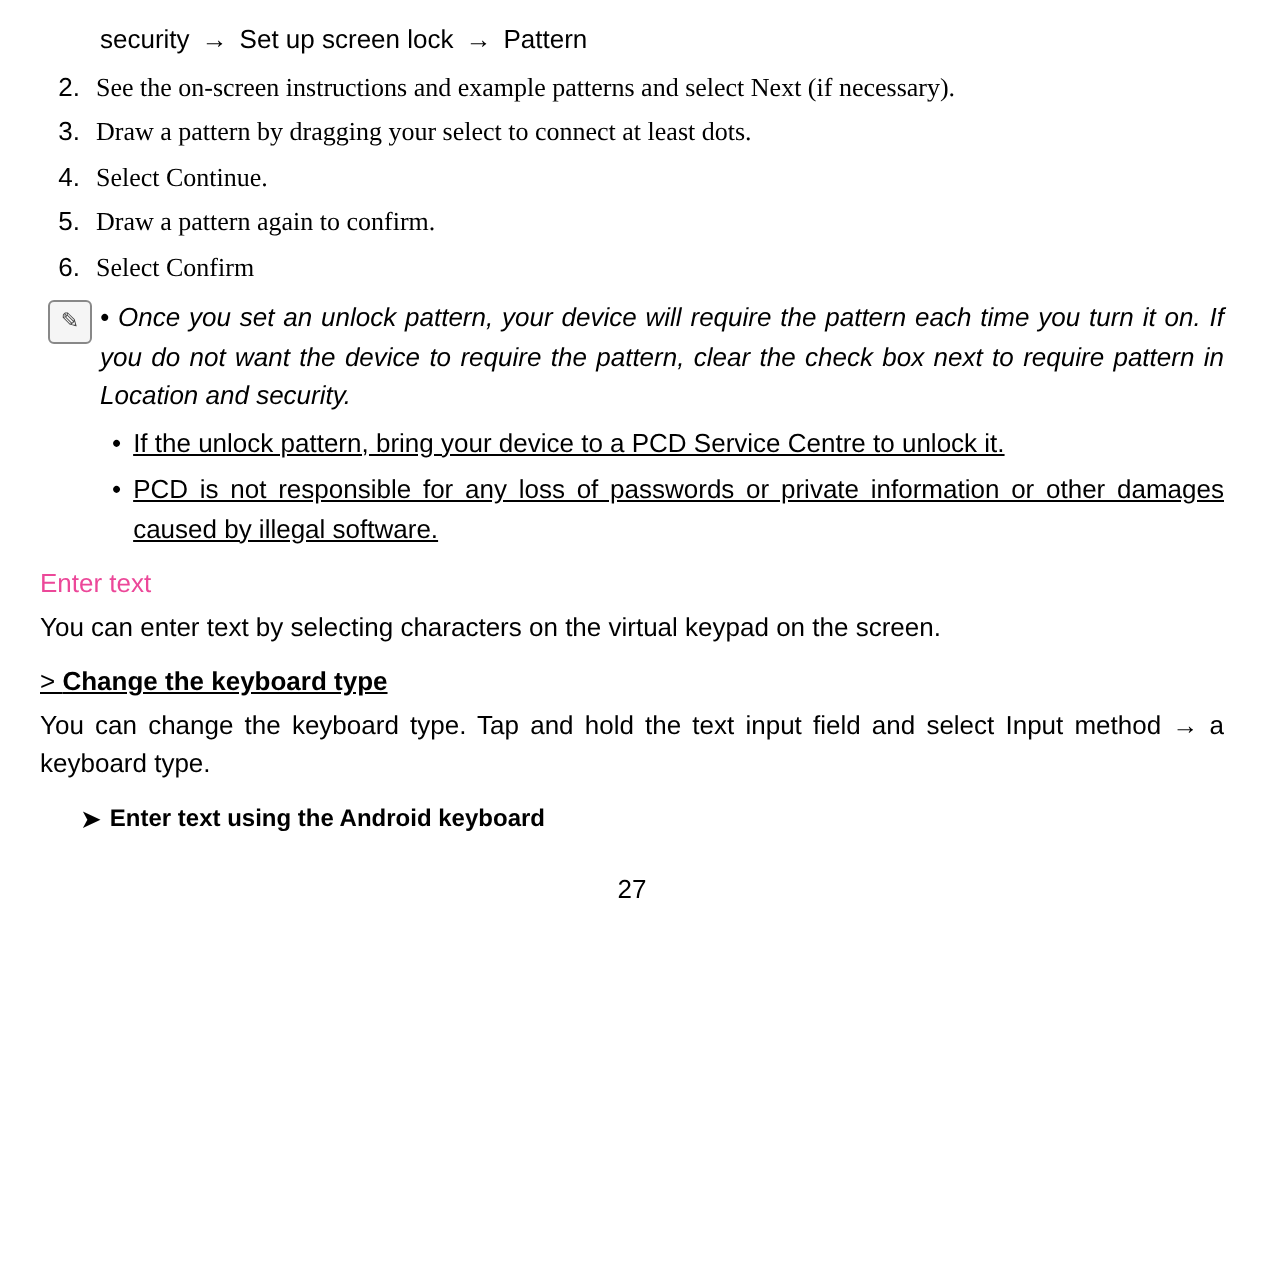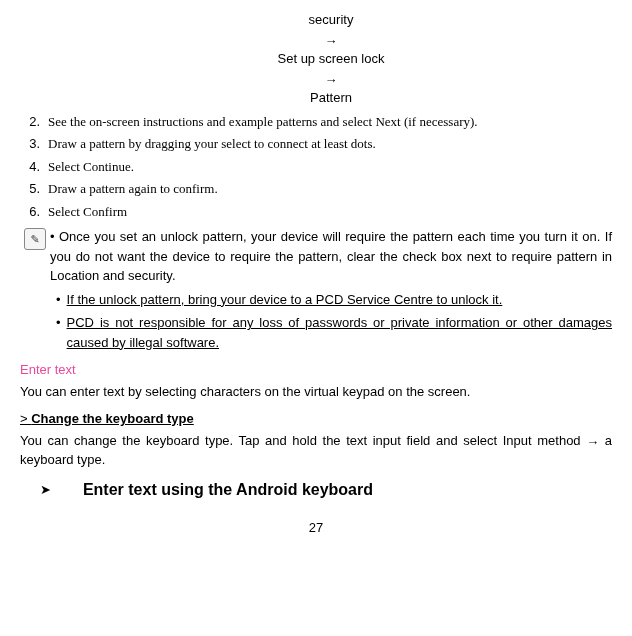--- a/index.html
+++ b/index.html
@@ -21,21 +21,20 @@
 
     .content-area {
       width: 100%;
     }
 
     .top-line {
       display: flex;
       align-items: center;
       margin-bottom: 4px;
       padding-left: 30px;
-      flex-direction: column;
     }
 
     .top-line span {
       font-size: 13px;
     }
 
     .arrow {
       margin: 0 6px;
       font-size: 13px;
     }
@@ -89,20 +88,21 @@
       margin-right: 4px;
       margin-top: 1px;
       background: #f5f5f5;
       color: #444;
     }
 
     .note-main-text {
       font-size: 13px;
       flex: 1;
       text-align: justify;
+      font-style: italic;
     }
 
     .bullet-block {
       padding-left: 32px;
       margin-top: 4px;
     }
 
     .bullet-line {
       display: flex;
       align-items: flex-start;
@@ -152,23 +152,22 @@
     }
 
     .enter-android-section {
       margin-top: 8px;
       display: flex;
       align-items: center;
       padding-left: 16px;
     }
 
     .enter-android-heading {
-      font-size: 16px;
+      font-size: 12px;
       font-weight: bold;
-      margin-left: 28px;
     }
 
     .arrow-right {
       display: inline-block;
       font-size: 13px;
       margin: 0 4px;
     }
 
     .page-number {
       text-align: center;

